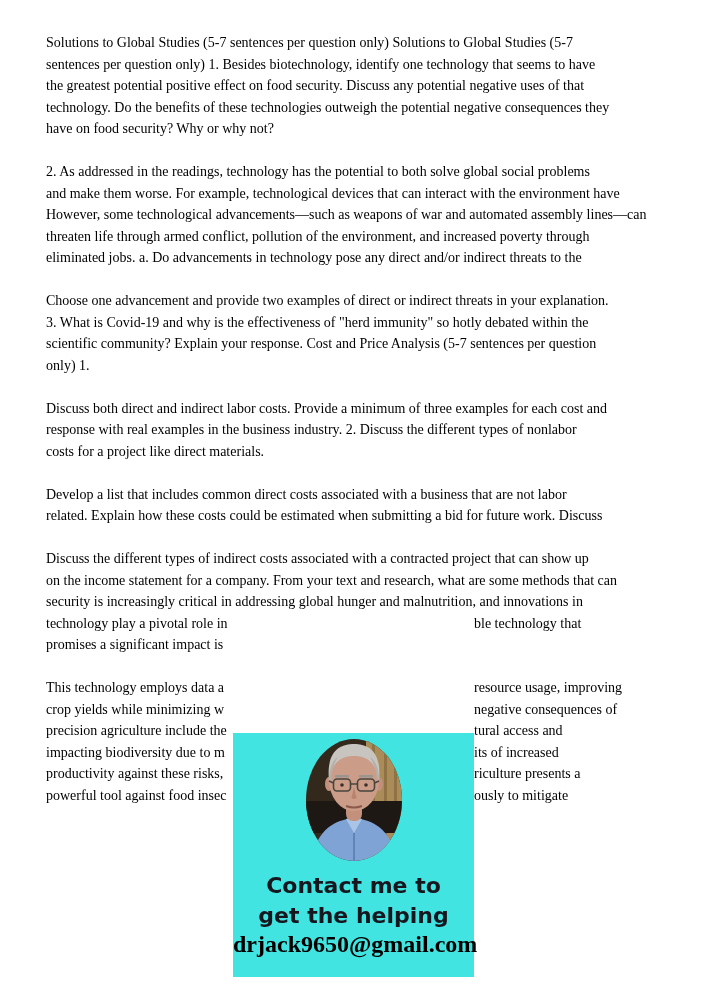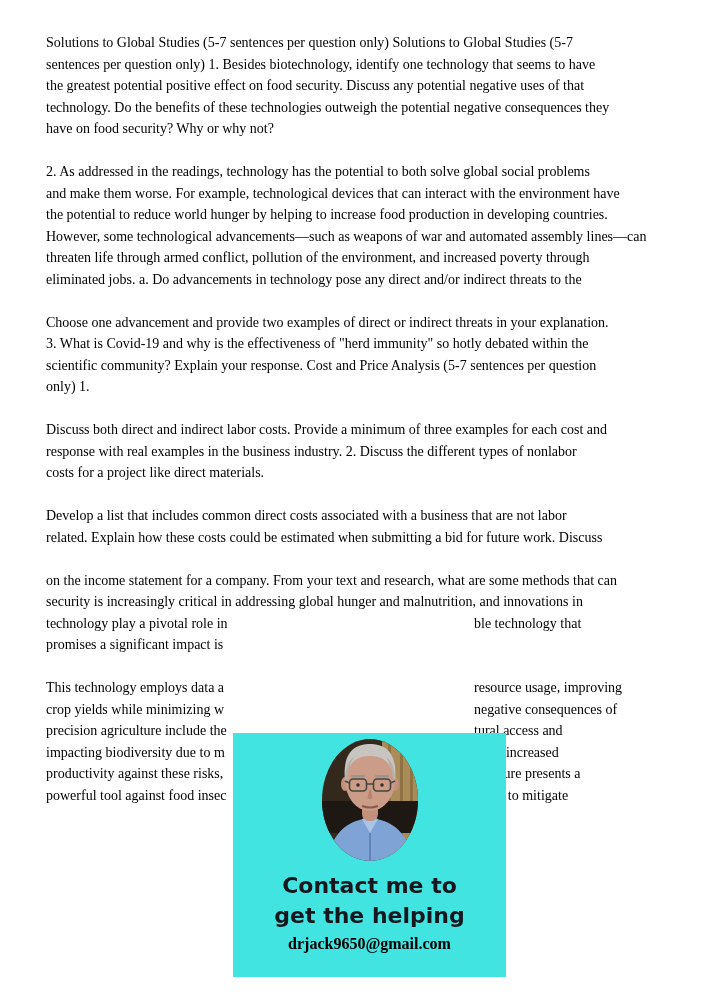--- a/index.html
+++ b/index.html
@@ -20,21 +20,20 @@
   }
   .para { margin: 0 0 21.5px 0; }
   .line { position: relative; white-space: nowrap; height: 21.5px; }
   .frag-right { position: absolute; left: 428px; top: 0; white-space: nowrap; }
 
   .ad {
     position: absolute;
     left: 233px; top: 733px;
     width: 241px; height: 244px;
     z-index: 10;
-    padding-left: 32px;
   }
   .photo {
     position: absolute;
     left: 50%; top: 6px;
     transform: translateX(-50%);
     width: 96px; height: 122px;
     border-radius: 50%;
     overflow: hidden;
   }
   .photo svg { display: block; width: 96px; height: 122px; }
@@ -46,59 +45,59 @@
     font-weight: bold;
     font-size: 22px;
     line-height: 30px;
   }
   .email {
     position: absolute;
     top: 198px; left: 0; right: 0;
     text-align: center;
     font-family: "Liberation Serif", serif;
     font-weight: bold;
-    font-size: 16px;
+    font-size: 24px;
     line-height: 26px;
   }
 </style>
 </head>
 <body style="background: rgb(255, 255, 255);">
 
 <div class="doc" style="color: rgb(0, 0, 0);">
     <div class="para">
       <div class="line">Solutions to Global Studies (5-7 sentences per question only) Solutions to Global Studies (5-7</div>
       <div class="line">sentences per question only) 1. Besides biotechnology, identify one technology that seems to have</div>
       <div class="line">the greatest potential positive effect on food security. Discuss any potential negative uses of that</div>
       <div class="line">technology. Do the benefits of these technologies outweigh the potential negative consequences they</div>
       <div class="line">have on food security? Why or why not?</div>
     </div>
     <div class="para">
       <div class="line">2. As addressed in the readings, technology has the potential to both solve global social problems</div>
       <div class="line">and make them worse. For example, technological devices that can interact with the environment have</div>
-      <div class="line">the potential to reduce world hunger by helping to increase food production in developing countries.</div>
       <div class="line">However, some technological advancements—such as weapons of war and automated assembly lines—can</div>
       <div class="line">threaten life through armed conflict, pollution of the environment, and increased poverty through</div>
       <div class="line">eliminated jobs. a. Do advancements in technology pose any direct and/or indirect threats to the</div>
     </div>
     <div class="para">
       <div class="line">Choose one advancement and provide two examples of direct or indirect threats in your explanation.</div>
       <div class="line">3. What is Covid-19 and why is the effectiveness of "herd immunity" so hotly debated within the</div>
       <div class="line">scientific community? Explain your response. Cost and Price Analysis (5-7 sentences per question</div>
       <div class="line">only) 1.</div>
     </div>
     <div class="para">
       <div class="line">Discuss both direct and indirect labor costs. Provide a minimum of three examples for each cost and</div>
       <div class="line">response with real examples in the business industry. 2. Discuss the different types of nonlabor</div>
       <div class="line">costs for a project like direct materials.</div>
     </div>
     <div class="para">
       <div class="line">Develop a list that includes common direct costs associated with a business that are not labor</div>
       <div class="line">related. Explain how these costs could be estimated when submitting a bid for future work. Discuss</div>
     </div>
     <div class="para">
+      <div class="line">Discuss the different types of indirect costs associated with a contracted project that can show up</div>
       <div class="line">on the income statement for a company. From your text and research, what are some methods that can</div>
       <div class="line">security is increasingly critical in addressing global hunger and malnutrition, and innovations in</div>
       <div class="line"><span class="frag-left">technology play a pivotal role in</span><span class="frag-right">ble technology that</span></div>
       <div class="line"><span class="frag-left">promises a significant impact is</span><span class="frag-right"></span></div>
     </div>
     <div class="para">
       <div class="line"><span class="frag-left">This technology employs data a</span><span class="frag-right">resource usage, improving</span></div>
       <div class="line"><span class="frag-left">crop yields while minimizing w</span><span class="frag-right"> negative consequences of</span></div>
       <div class="line"><span class="frag-left">precision agriculture include the</span><span class="frag-right">tural access and</span></div>
       <div class="line"><span class="frag-left">impacting biodiversity due to m</span><span class="frag-right">its of increased</span></div>

